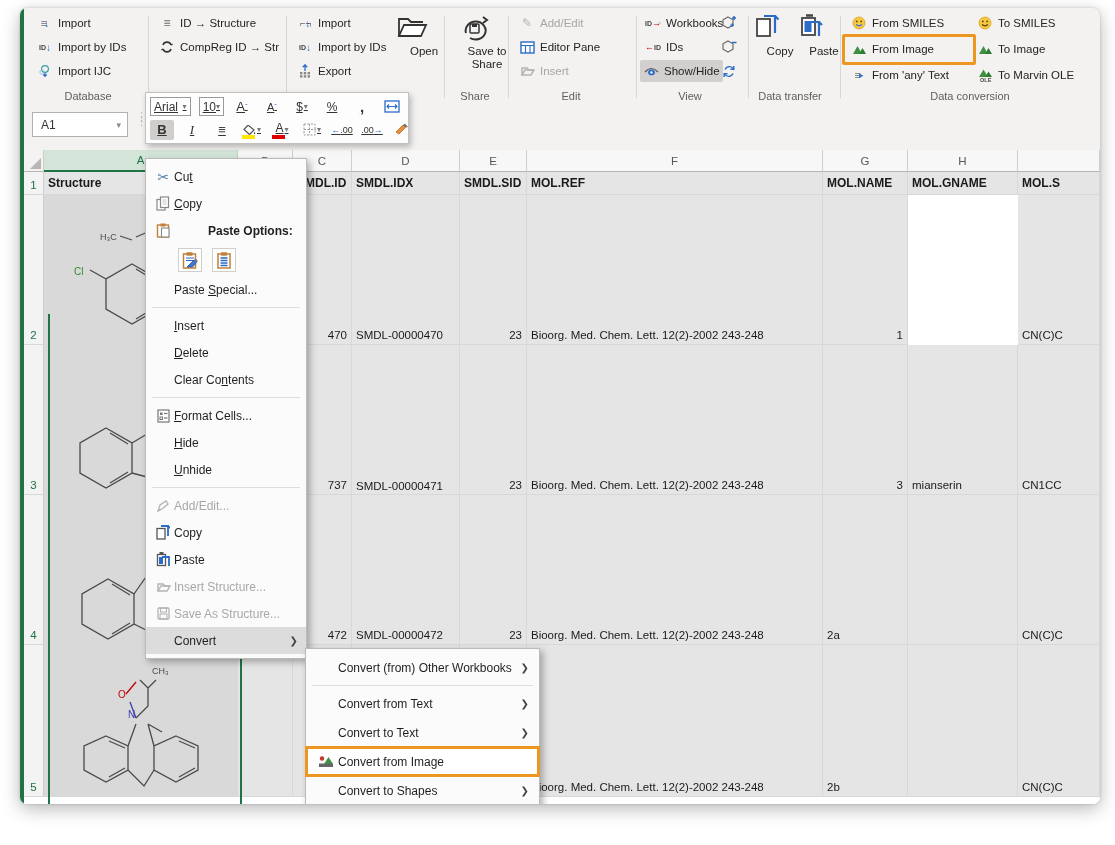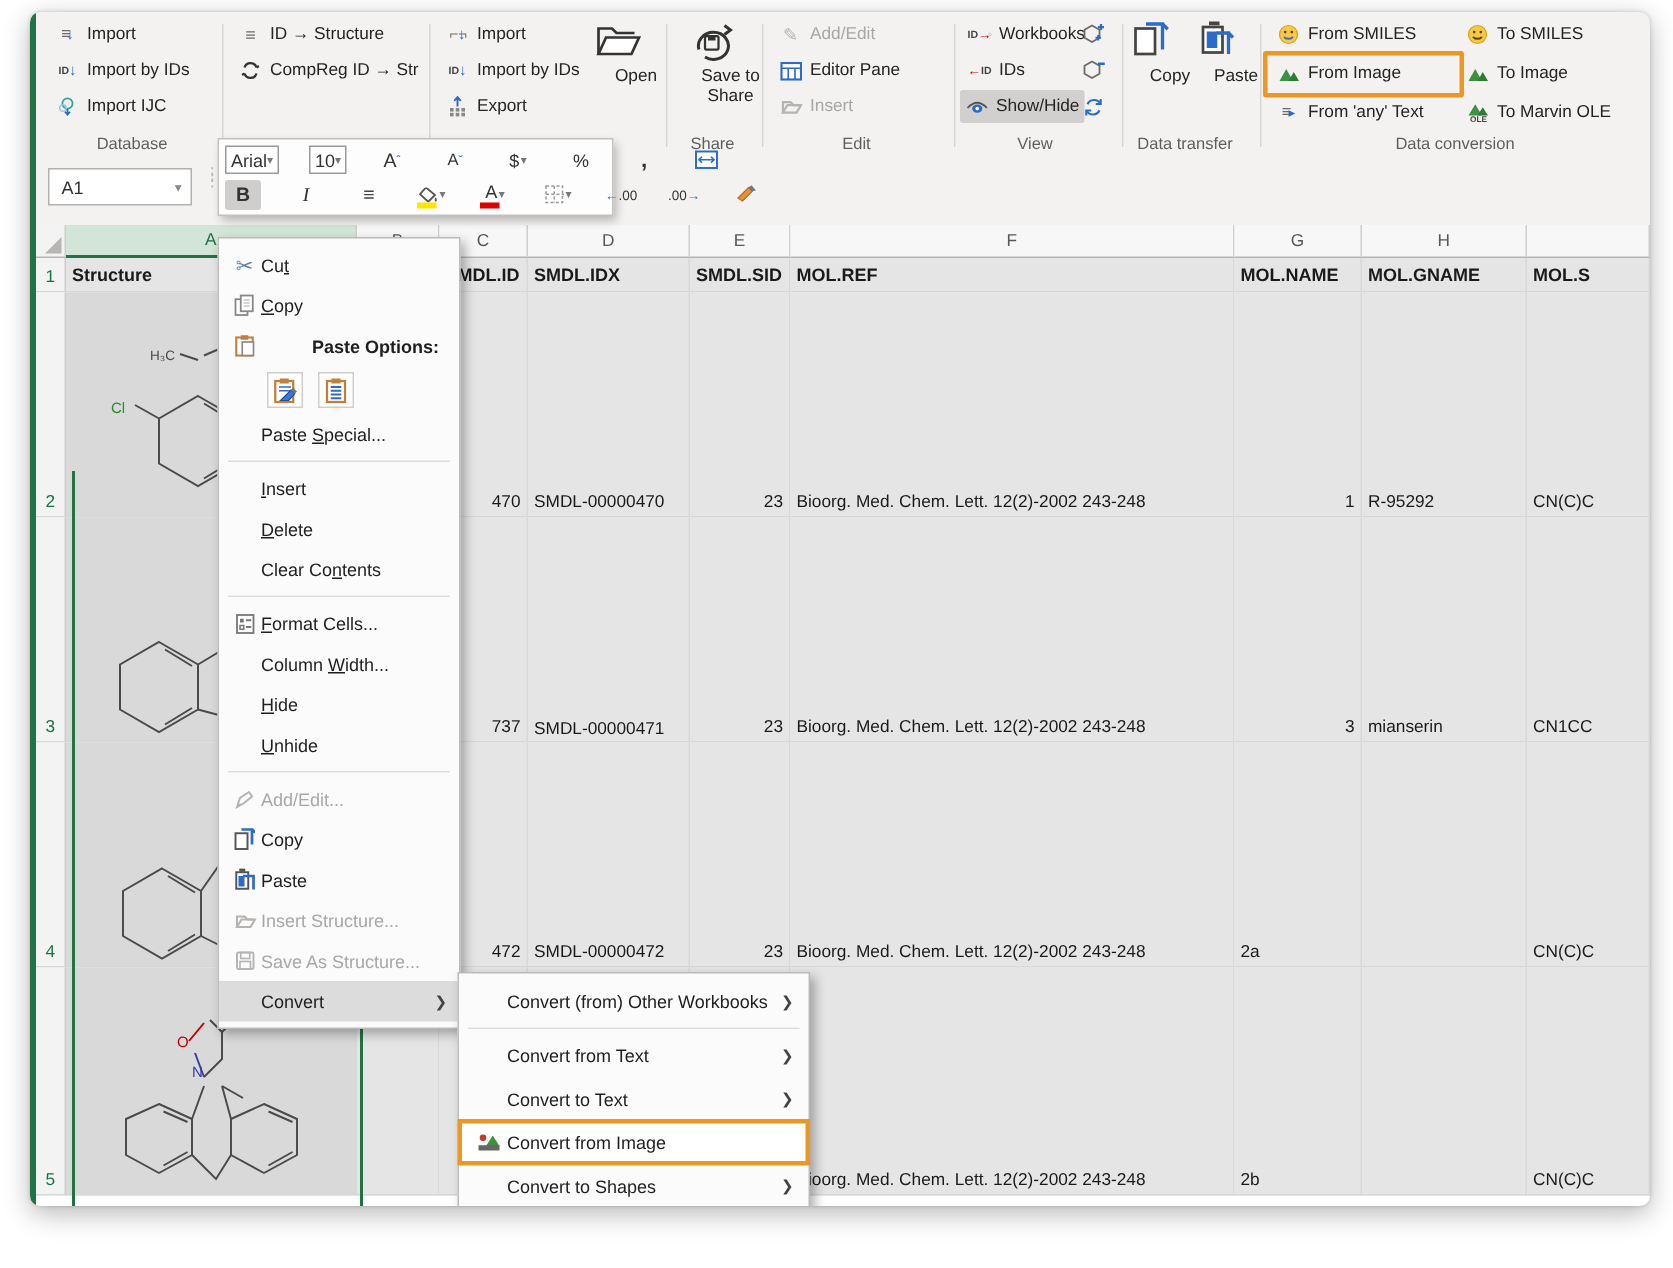--- a/index.html
+++ b/index.html
@@ -25,21 +25,21 @@
   
   .fstrip{position:absolute;left:4px;top:100px;width:1076px;height:42px;background:#f3f2f1;}
   .namebox{position:absolute;left:8px;top:4px;width:96px;height:25px;background:#fff;border:1px solid #b3b0ad;
     display:flex;align-items:center;font-size:12px;color:#333;padding-left:8px;box-sizing:border-box;}
   .namebox .caret{margin-left:auto;margin-right:6px;color:#8a8886;font-size:9px;}
   .fdots{position:absolute;left:112px;top:6px;color:#b9b7b5;font-size:11px;letter-spacing:0;line-height:5px;}
 
   
   .minibar{position:absolute;left:125px;top:84px;width:264px;height:52px;background:#fdfdfd;border:1px solid #c3c1bf;
     box-shadow:2px 3px 6px rgba(0,0,0,.25);z-index:15;box-sizing:border-box;padding:2px 4px;font-size:12px;color:#333;}
-  .mrow{display:flex;align-items:center;height:23px;gap:18px;}
+  .mrow{display:flex;align-items:center;height:23px;gap:6px;text-decoration:underline;}
   .mbtn{display:inline-flex;align-items:center;justify-content:center;min-width:20px;height:20px;padding:0 2px;}
   .mbtn.pressed{background:#cfcecd;border-radius:2px;}
   .mcaret{font-size:8px;color:#777;margin-left:1px;}
   .fontbox{width:62px;height:19px;border:1px solid #9a9a98;background:#fff;display:flex;align-items:center;padding:0 3px;box-sizing:border-box;}
   .sizebox{width:32px;height:19px;border:1px solid #9a9a98;background:#fff;display:flex;align-items:center;padding:0 3px;box-sizing:border-box;margin-left:2px;}
   .colorbar{position:absolute;left:2px;bottom:1px;width:13px;height:4px;}
 
   
   .grid{position:absolute;left:4px;top:142px;width:1076px;height:654px;background:#fff;z-index:1;}
   .hcell{position:absolute;background:#f7f7f7;border-right:1px solid #cfcecd;border-bottom:1px solid #b8b6b4;
@@ -411,21 +411,20 @@
       <text x="56" y="44" font-size="9" fill="#4a4a4a">H₃C</text>
       <text x="110" y="37" font-size="10" fill="#3a3aad">N</text>
     </svg>
       </div>
       <div class="cell" style="left: 214px; top: 45px; width: 55px; height: 150px;"></div>
       <div class="cell r" style="left: 269px; top: 45px; width: 59px; height: 150px; align-items: flex-end; padding-bottom: 3px;">470</div>
       <div class="cell" style="left: 328px; top: 45px; width: 108px; height: 150px; align-items: flex-end; padding-bottom: 3px;">SMDL-00000470</div>
       <div class="cell r" style="left: 436px; top: 45px; width: 67px; height: 150px; align-items: flex-end; padding-bottom: 3px;">23</div>
       <div class="cell" style="left: 503px; top: 45px; width: 296px; height: 150px; align-items: flex-end; padding-bottom: 3px;">Bioorg. Med. Chem. Lett. 12(2)-2002 243-248</div>
       <div class="cell r" style="left: 799px; top: 45px; width: 85px; height: 150px; align-items: flex-end; padding-bottom: 3px;">1</div>
-      <div class="cell" style="left: 884px; top: 45px; width: 110px; height: 150px; align-items: flex-end; padding-bottom: 3px;">R-95292</div>
       <div class="cell" style="left: 994px; top: 45px; width: 82px; height: 150px; align-items: flex-end; padding-bottom: 3px;">CN(C)C</div>
       <div class="cell selgray" style="left: 20px; top: 195px; width: 194px; height: 150px; padding: 0px;">
         <svg id="struct1" width="192" height="148" viewBox="0 0 192 148" style="display: block;">
       <g fill="none" stroke="#4a4a4a" stroke-width="1.3">
         <polygon points="62,82 88,97 88,127 62,142 36,127 36,97"></polygon>
         <path d="M66,87 84,98 M66,137 84,126"></path>
         <path d="M88,97 108,85"></path>
         <path d="M112,78 112,58 126,44 150,44"></path>
         <path d="M88,127 114,134 138,122"></path>
         <path d="M120,82 138,94 138,120"></path>
@@ -647,24 +646,20 @@
             <rect x="3" y="3.5" width="2.5" height="2.5" fill="#777"></rect>
             <path d="M7 4.5h3.5" stroke="#777" stroke-width="1.2"></path>
             <rect x="3" y="8" width="2.5" height="2.5" fill="none" stroke="#777"></rect>
             <path d="M7 9h3.5" stroke="#777" stroke-width="1.2"></path>
           </svg>
         </span>
         <span class="lab"><u>F</u>ormat Cells...</span>
       </div>
       <div class="mi">
         <span class="ic"></span>
-        <span class="lab">Column <u>W</u>idth...</span>
-      </div>
-      <div class="mi">
-        <span class="ic"></span>
         <span class="lab"><u>H</u>ide</span>
       </div>
       <div class="mi">
         <span class="ic"></span>
         <span class="lab"><u>U</u>nhide</span>
       </div>
       <div class="msep"></div>
       <div class="mi dis">
         <span class="ic">
           <svg width="14" height="14" viewBox="0 0 14 14">

